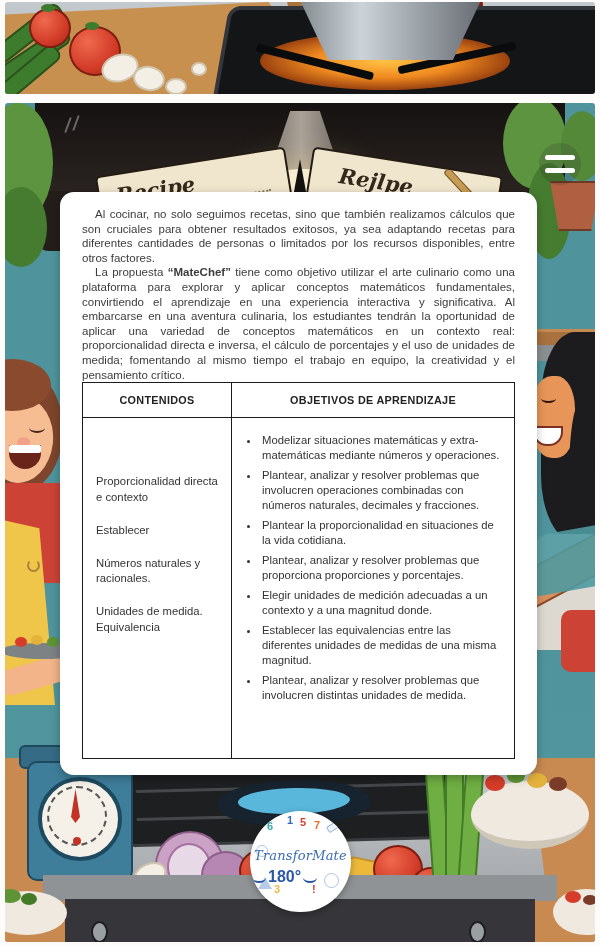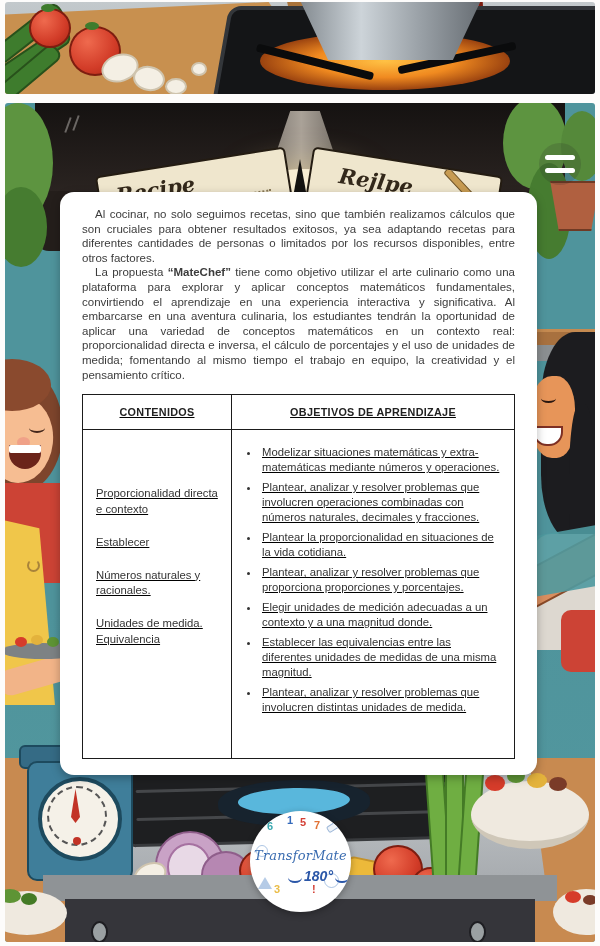--- a/index.html
+++ b/index.html
@@ -104,37 +104,37 @@
   .food-dot{position:absolute;border-radius:50%;}
 
   
   .card{position:absolute;left:60px;top:192px;width:477px;height:583px;background:#ffffff;
         border-radius:14px;box-shadow:0 3px 10px rgba(0,0,0,.28);z-index:10;
         padding:15px 22px 16px;box-sizing:border-box;display:flex;flex-direction:column;}
   .card-title{text-align:center;font-size:13.5px;font-weight:bold;letter-spacing:1.3px;color:#2d2d2d;
               margin:4px 0 10px;}
   .card p.para{margin:0;font-size:11.5px;line-height:1.27;color:#3c3c3c;text-align:justify;text-indent:13px;}
   .bold{font-weight:bold;}
-  .table-wrap{flex:1;margin-top:12px;text-decoration:underline;}
+  .table-wrap{flex:1;}
   table.ctable{width:100%;height:100%;border-collapse:collapse;}
   .ctable th,.ctable td{border:1.6px solid #1b1b1b;}
   .ctable th{font-size:10.8px;font-weight:bold;color:#222;letter-spacing:.3px;padding:10px 4px;text-align:center;height:14px;}
   td.contents-cell{width:127px;vertical-align:top;padding:56px 8px 14px 13px;}
   .content-item{margin:0 0 17px;font-size:11.3px;line-height:1.4;color:#333;white-space:pre-line;}
   td.objectives-cell{vertical-align:top;padding:15px 13px 10px 4px;}
   ul.objectives{margin:0;padding-left:24px;list-style:disc;}
   li.objective-item{font-size:11.3px;line-height:1.33;color:#333;margin-bottom:5px;padding-left:2px;}
 
   
   .logo{position:absolute;left:250px;top:811px;width:101px;height:101px;border-radius:50%;background:#ffffff;
         box-shadow:0 2px 7px rgba(0,0,0,.3);z-index:20;overflow:hidden;}
   .logo .doodle{position:absolute;font-size:11px;font-weight:bold;opacity:.95;}
   .logo-brand{position:absolute;left:0;right:0;top:37px;text-align:center;
               font-family:"DejaVu Serif",serif;font-style:italic;font-size:13px;color:#3a6cb0;letter-spacing:.2px;}
-  .logo-degrees{position:absolute;left:0;right:0;top:57px;text-align:right;font-size:14px;font-weight:bold;color:#2b57a8;font-style:italic;}
+  .logo-degrees{position:absolute;left:0;right:0;top:57px;text-align:left;font-size:16px;font-weight:bold;color:#2b57a8;}
   .arc{display:inline-block;width:14px;height:9px;border-bottom:2px solid #2b57a8;border-radius:50%;vertical-align:middle;margin:0 2px;}
   .tri{position:absolute;width:0;height:0;border-left:7px solid transparent;border-right:7px solid transparent;border-bottom:12px solid rgba(120,160,210,.55);}
   .ring{position:absolute;border:1.5px solid rgba(120,160,210,.6);border-radius:50%;}
 </style>
 </head>
 <body>
 
 <div class="page">
 
   <div class="top-strip">

